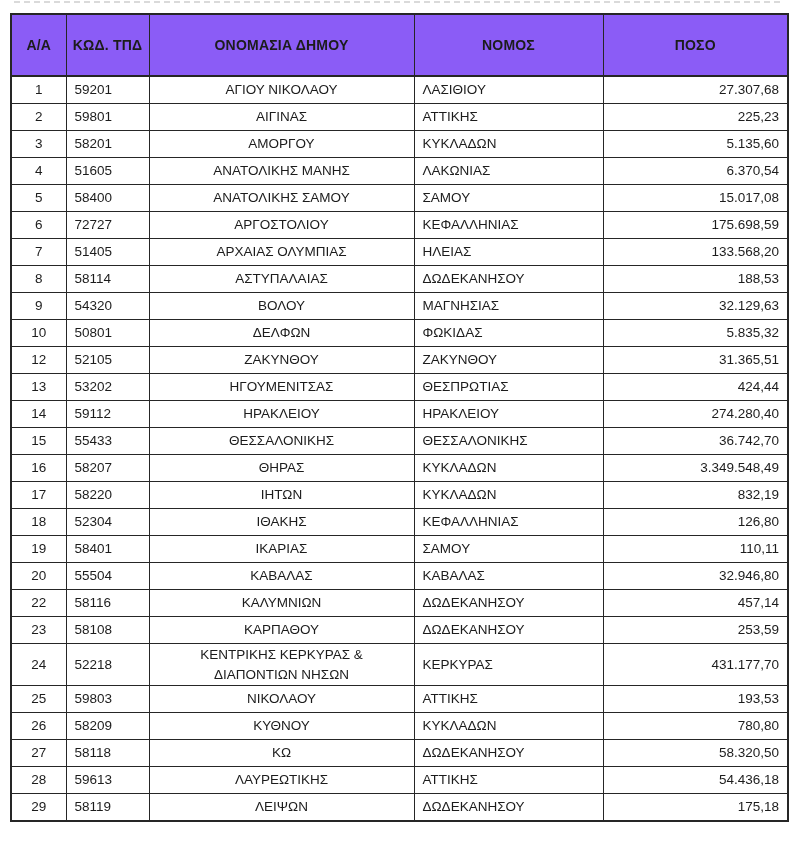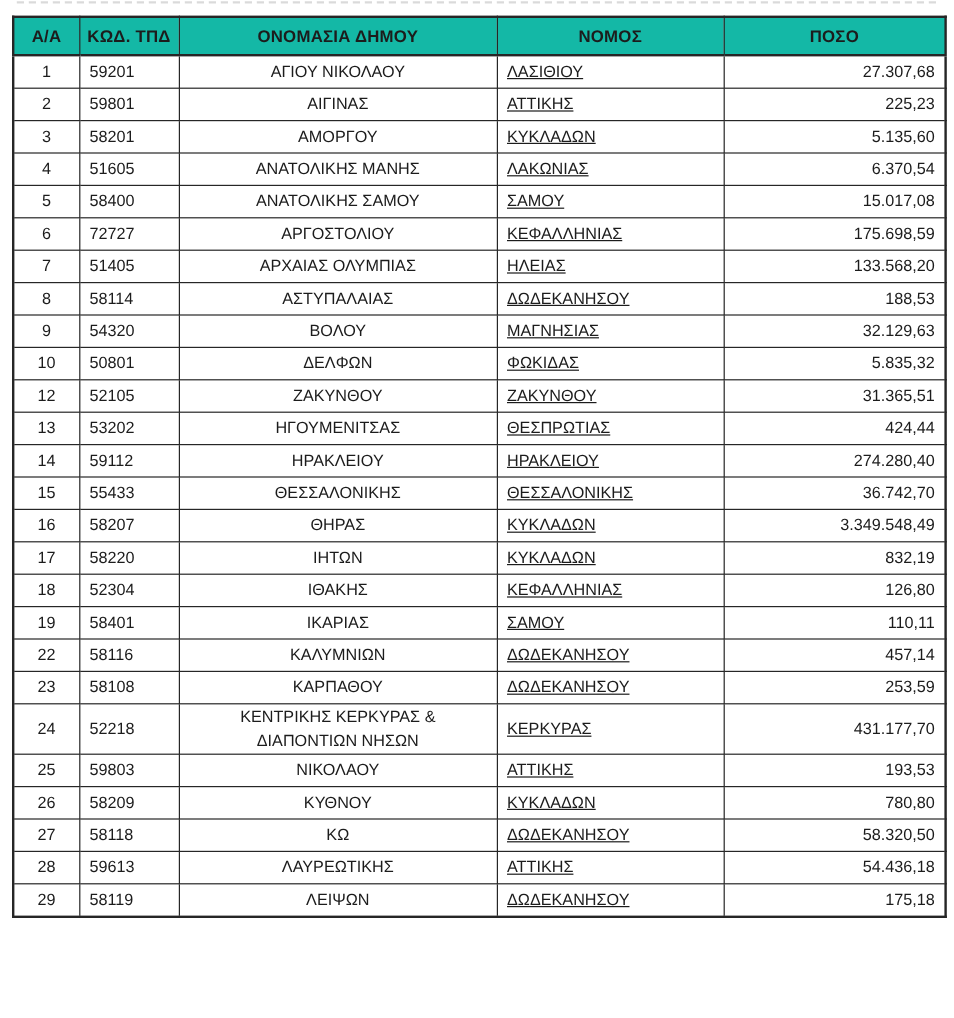--- a/index.html
+++ b/index.html
@@ -35,44 +35,44 @@
     table-layout: fixed;
     border: 2px solid #262626;
   }
   table.muni-table col.c0 { width: 55px; }
   table.muni-table col.c1 { width: 83px; }
   table.muni-table col.c2 { width: 265px; }
   table.muni-table col.c3 { width: 189px; }
   table.muni-table col.c4 { width: 185px; }
 
   table.muni-table th {
-    background: #14b8a6;
+    background: #8b5cf6;
     border: 1.5px solid #262626;
     border-bottom: 2px solid #262626;
     font-size: 14px;
     font-weight: bold;
     text-align: center;
     height: 28px;
-    padding: 1px 4px;
+    padding: 16px 4px;
     letter-spacing: 0.2px;
   }
   table.muni-table td {
     border: 1.5px solid #262626;
     font-size: 13.5px;
     height: 24px;
     padding: 1px 8px;
     box-sizing: content-box;
     white-space: normal;
     overflow: hidden;
     line-height: 1.45;
   }
   td.col-0 { text-align: center; padding: 1px 2px; }
   td.col-1 { text-align: left; padding: 1px 2px; }
   td.col-2 { text-align: center; }
-  td.col-3 { text-align: left; text-decoration: underline; }
+  td.col-3 { text-align: left; }
   td.col-4 { text-align: right; padding-right: 10px; }
 </style>
 </head>
 <body>
 
 <div class="page">
 
   <div class="top-remnant"></div>
 
   <table class="muni-table">
@@ -213,20 +213,27 @@
           <td class="col-4">126,80</td>
         </tr>
         <tr>
           <td class="col-0">19</td>
           <td class="col-1">58401</td>
           <td class="col-2">ΙΚΑΡΙΑΣ</td>
           <td class="col-3">ΣΑΜΟΥ</td>
           <td class="col-4">110,11</td>
         </tr>
         <tr>
+          <td class="col-0">20</td>
+          <td class="col-1">55504</td>
+          <td class="col-2">ΚΑΒΑΛΑΣ</td>
+          <td class="col-3">ΚΑΒΑΛΑΣ</td>
+          <td class="col-4">32.946,80</td>
+        </tr>
+        <tr>
           <td class="col-0">22</td>
           <td class="col-1">58116</td>
           <td class="col-2">ΚΑΛΥΜΝΙΩΝ</td>
           <td class="col-3">ΔΩΔΕΚΑΝΗΣΟΥ</td>
           <td class="col-4">457,14</td>
         </tr>
         <tr>
           <td class="col-0">23</td>
           <td class="col-1">58108</td>
           <td class="col-2">ΚΑΡΠΑΘΟΥ</td>

